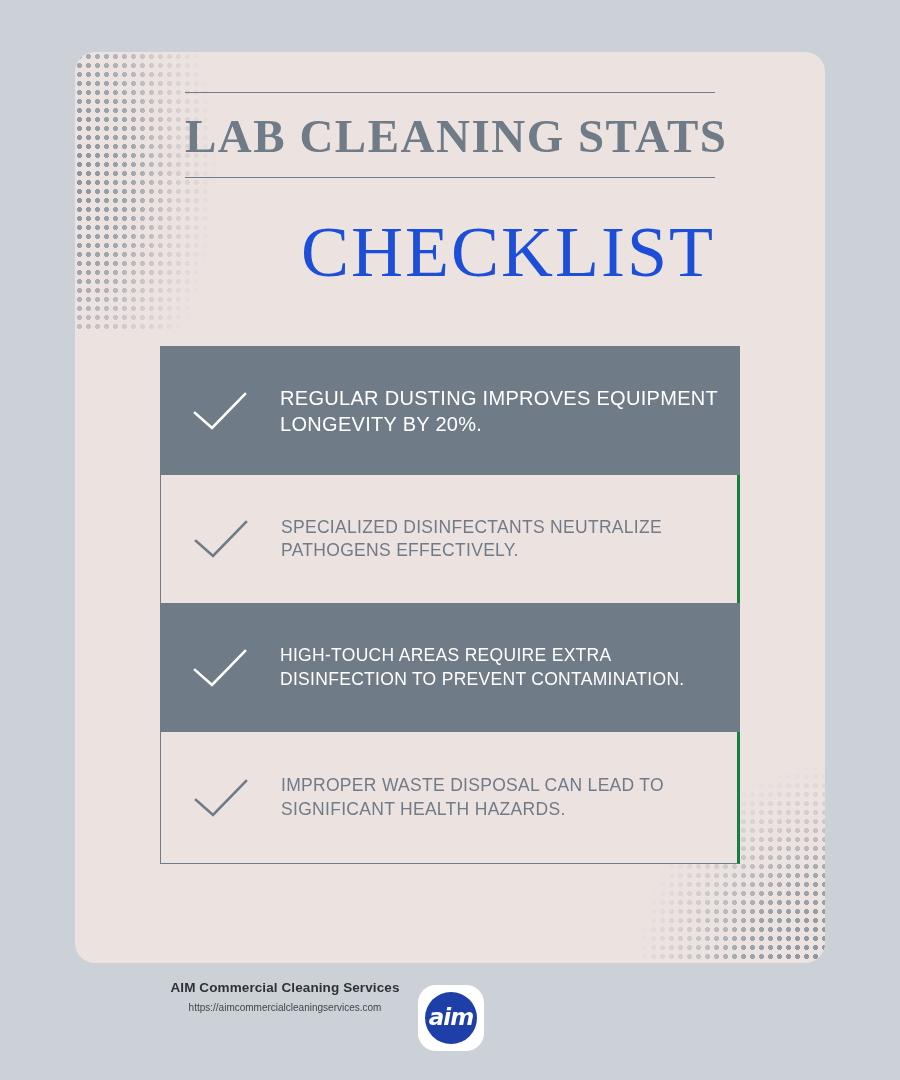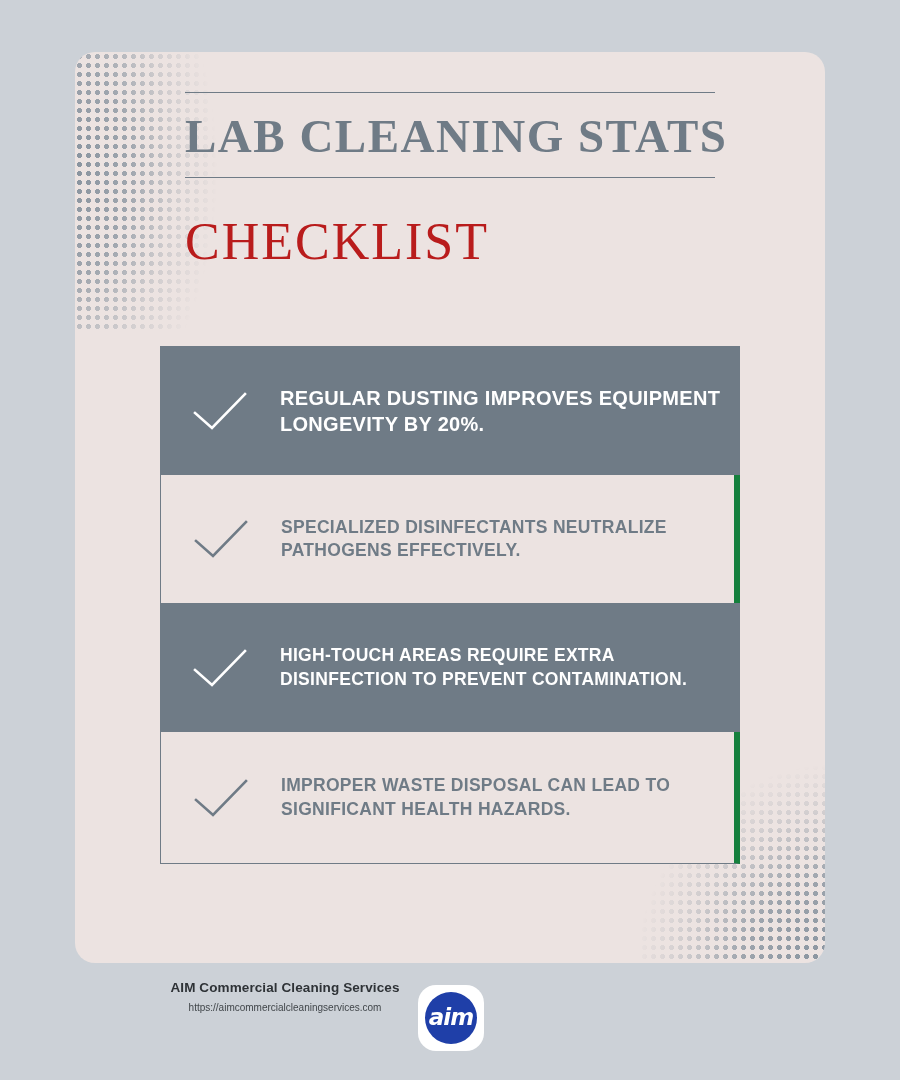--- a/index.html
+++ b/index.html
@@ -72,52 +72,51 @@
     letter-spacing: 1.5px;
     color: #6f7b86;
     text-align: center;
     margin: 19px 0 16px 0;
     line-height: 1.05;
     white-space: nowrap;
   }
   #main-title {
     font-family: "Liberation Serif", serif;
     font-weight: normal;
-    font-size: 52px;
+    font-size: 72px;
     letter-spacing: 2px;
-    color: #b91c1c;
-    text-align: left;
+    color: #1d4ed8;
+    text-align: right;
     margin: 38px 0 0 0;
     line-height: 1;
   }
 
   
   #checklist {
     position: absolute;
     left: 85px;
     top: 294px;
     width: 580px;
-    font-weight: bold;
   }
   .check-row {
     display: flex;
     align-items: center;
     box-sizing: border-box;
   }
   .check-row.dark {
     background: #6f7b86;
     color: #ffffff;
     height: 129px;
   }
   .check-row.light {
     background: #ece3e1;
     color: #6f7b86;
     height: 128px;
     border-left: 1px solid #6f7b86;
-    border-right: 6px solid #15803d;
+    border-right: 3px solid #15803d;
   }
   .check-row.light.last {
     border-bottom: 1px solid #6f7b86;
     height: 132px;
   }
   .check-mark {
     flex: 0 0 auto;
     width: 120px;
     display: flex;
     justify-content: center;

